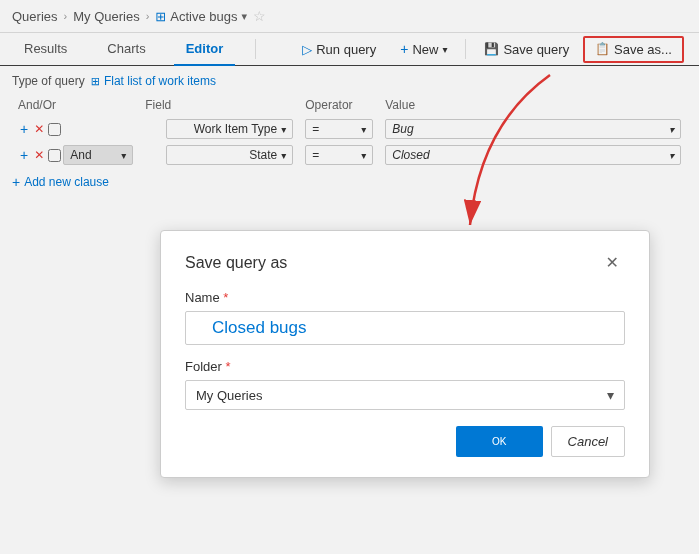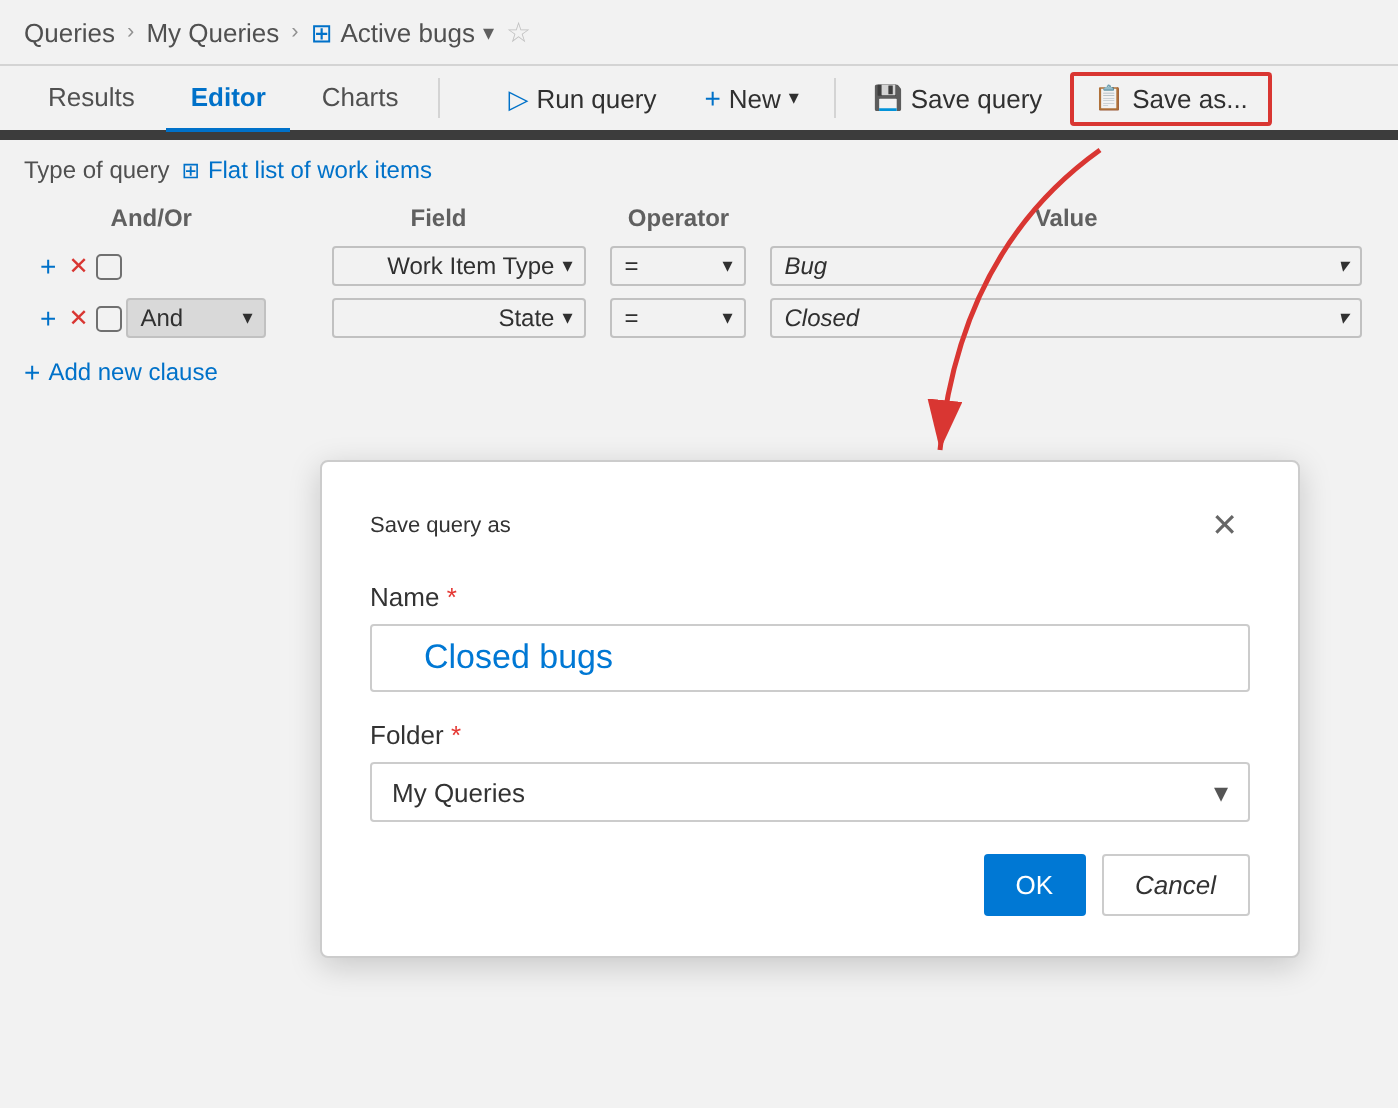--- a/index.html
+++ b/index.html
@@ -6,63 +6,63 @@
     body { font-family: 'Segoe UI', Arial, sans-serif; font-size: 13px; background: #fff; color: #333; width: 699px; height: 554px; overflow: hidden; position: relative; }
 
     
     .breadcrumb { display: flex; align-items: center; padding: 8px 12px; gap: 6px; font-size: 13px; color: #555; border-bottom: 1px solid #e0e0e0; }
     .breadcrumb-link { color: #555; cursor: pointer; }
     .breadcrumb-sep { color: #999; font-size: 11px; }
     .breadcrumb-current { display: flex; align-items: center; gap: 4px; }
     .breadcrumb-star { color: #ccc; cursor: pointer; font-size: 14px; }
 
     
-    .tab-bar { display: flex; align-items: center; border-bottom: 5px solid #404040; padding: 0 12px; gap: 4px; }
+    .tab-bar { display: flex; align-items: center; border-bottom: 1px solid #404040; padding: 0 12px; gap: 16px; }
     .tab { padding: 8px 12px; cursor: pointer; color: #555; font-size: 13px; border-bottom: 2px solid transparent; margin-bottom: -1px; }
     .tab.active { color: #0078d4; border-bottom: 2px solid #0078d4; font-weight: 600; }
     .tab-actions { display: flex; align-items: center; gap: 4px; margin-left: 16px; }
     .toolbar-btn { display: flex; align-items: center; gap: 4px; padding: 5px 10px; cursor: pointer; color: #333; font-size: 13px; border: none; background: none; border-radius: 2px; }
     .save-as-btn { border: 2px solid #e53935; padding: 4px 10px; border-radius: 2px; color: #333; background: none; cursor: pointer; font-size: 13px; display: flex; align-items: center; gap: 4px; }
 
     
     .query-area { padding: 8px 12px; }
     .type-of-query { display: flex; align-items: center; gap: 6px; font-size: 12px; color: #555; margin-bottom: 6px; }
     .type-label { font-weight: 400; }
     .flat-list { display: flex; align-items: center; gap: 4px; color: #0078d4; cursor: pointer; }
     .filters-label { font-size: 12px; color: #555; margin-bottom: 6px; }
 
     
     .query-table { width: 100%; border-collapse: collapse; }
-    .query-table th { font-size: 12px; color: #666; font-weight: 700; padding: 4px 6px; text-align: center; margin-left: 36px; }
+    .query-table th { font-size: 12px; color: #666; font-weight: 400; padding: 4px 6px; text-align: left; margin-left: 36px; }
     .query-table td { padding: 3px 6px; vertical-align: middle; }
     .add-x { display: flex; align-items: center; gap: 2px; }
     .plus-btn { color: #0078d4; cursor: pointer; font-size: 14px; background: none; border: none; padding: 0 2px; }
     .x-btn { color: #e53935; cursor: pointer; font-size: 12px; background: none; border: none; padding: 0 2px; }
     .row-checkbox { width: 13px; height: 13px; }
     .field-select { border: 1px solid #ccc; border-radius: 2px; padding: 2px 6px; font-size: 12px; color: #333; cursor: pointer; display: flex; align-items: center; gap: 4px; background: #fff; min-width: 120px; justify-content: flex-end; margin-left: 21px; }
     .op-select { border: 1px solid #ccc; border-radius: 2px; padding: 2px 6px; font-size: 12px; color: #333; cursor: pointer; display: flex; align-items: center; gap: 4px; background: #fff; min-width: 60px; justify-content: space-between; }
     .val-select { border: 1px solid #ccc; border-radius: 2px; padding: 2px 6px; font-size: 12px; color: #333; cursor: pointer; display: flex; align-items: center; gap: 4px; background: #fff; min-width: 160px; justify-content: space-between; font-style: italic; }
     .and-select { border: 1px solid #ccc; border-radius: 2px; padding: 2px 6px; font-size: 12px; color: #333; cursor: pointer; display: flex; align-items: center; gap: 4px; background: #e5e5e5; min-width: 70px; justify-content: space-between; }
     .add-clause { display: flex; align-items: center; gap: 4px; color: #0078d4; cursor: pointer; font-size: 12px; margin-top: 6px; }
 
     
     .arrow-container { position: absolute; top: 65px; left: 390px; width: 200px; height: 180px; pointer-events: none; z-index: 5; }
 
     
     .modal-overlay { position: absolute; top: 0; left: 0; width: 699px; height: 554px; background: rgba(0,0,0,0.05); z-index: 10; }
     .modal { position: absolute; top: 230px; left: 160px; width: 490px; background: #fff; border: 1px solid #ccc; border-radius: 4px; box-shadow: 0 4px 16px rgba(0,0,0,0.18); z-index: 20; padding: 20px 24px 20px; }
     .modal-header { display: flex; align-items: center; justify-content: space-between; margin-bottom: 16px; }
-    .modal-title { font-size: 11px; color: #333; font-weight: 400; }
+    .modal-title { font-size: 16px; color: #333; font-weight: 400; }
     .modal-close { background: none; border: none; font-size: 16px; color: #666; cursor: pointer; padding: 2px 6px; }
     .field-label { font-size: 13px; color: #333; margin-bottom: 6px; }
     .required { color: #e53935; }
     .text-input { width: 100%; border: 1px solid #ccc; border-radius: 2px; padding: 6px 26px; font-size: 17px; color: #0078d4; outline: none; margin-bottom: 14px; }
     .dropdown-field { width: 100%; border: 1px solid #ccc; border-radius: 2px; padding: 6px 10px; font-size: 13px; color: #333; display: flex; align-items: center; justify-content: space-between; cursor: pointer; background: #fff; margin-bottom: 16px; }
     .modal-footer { display: flex; justify-content: flex-end; gap: 8px; margin-top: 4px; }
-    .ok-btn { background: #0078d4; color: #fff; border: none; border-radius: 2px; padding: 7px 16px; font-size: 13px; cursor: pointer; }
+    .ok-btn { background: #0078d4; color: #fff; border: none; border-radius: 2px; padding: 7px 36px; font-size: 10px; cursor: pointer; }
     .cancel-btn { background: #fff; color: #333; border: 1px solid #ccc; border-radius: 2px; padding: 7px 16px; font-size: 13px; cursor: pointer; font-style: italic; }
 
     .divider { width: 1px; height: 20px; background: #e0e0e0; margin: 0 4px; }
   </style>
 </head>
 <body>
 
 <div class="breadcrumb">
   <span class="breadcrumb-link">Queries</span>
   <span class="breadcrumb-sep">›</span>
@@ -71,22 +71,22 @@
   <span class="breadcrumb-current">
     <span style="color:#0078d4; font-size:13px;">⊞</span>
     <span>Active bugs</span>
     <span style="color:#666; font-size:11px;">▾</span>
   </span>
   <span class="breadcrumb-star">☆</span>
 </div>
 
 <div class="tab-bar">
   <div class="tab">Results</div>
+  <div class="tab">Charts</div>
   <div class="tab active">Editor</div>
-  <div class="tab">Charts</div>
   <div class="divider"></div>
   <div class="tab-actions">
     <button class="toolbar-btn">
       <span style="color:#0078d4;">▷</span>
       <span>Run query</span>
     </button>
     <button class="toolbar-btn">
       <span style="color:#0078d4; font-size:14px;">+</span>
       <span>New</span>
       <span style="font-size:10px;">▾</span>

